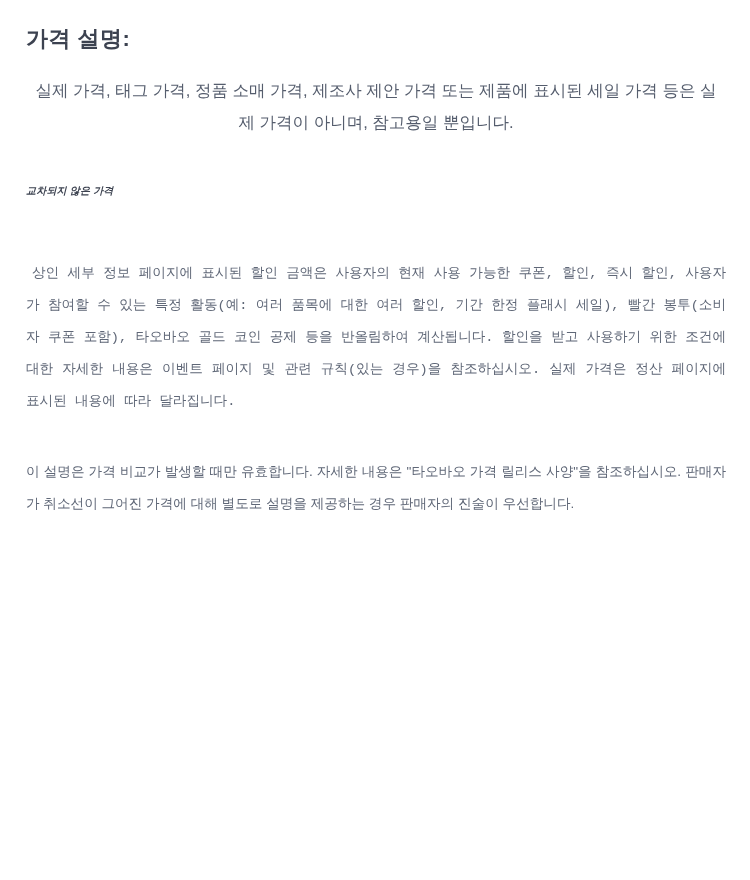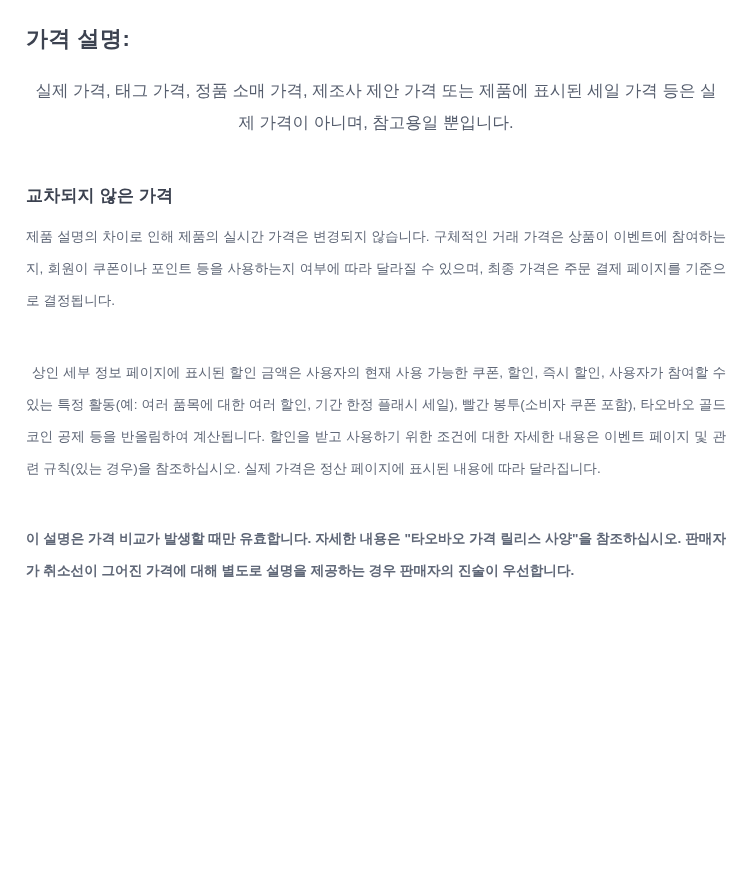--- a/index.html
+++ b/index.html
@@ -37,63 +37,61 @@
   }
   .lead-paragraph {
     font-size: 16.5px;
     line-height: 1.95;
     color: #555d6d;
     margin: 20px 4px 0 4px;
     font-weight: 500;
     text-align: center;
   }
   .sub-heading {
-    font-size: 17px;
+    font-size: 10px;
     font-weight: bold;
     color: #3c4250;
     margin: 46px 0 0 2px;
     letter-spacing: 0.2px;
+    font-style: italic;
   }
   .body-block {
     margin: 14px 2px 0 2px;
   }
   .body-block p {
     font-size: 13.6px;
     line-height: 2.35;
     color: #5f6777;
     margin: 0;
     text-align: justify;
     text-justify: inter-character;
   }
   .block-gap-lg {
-    margin-top: 40px;
+    margin-top: 60px;
+    font-family: Liberation Mono, monospace;
   }
   .block-gap-md {
     margin-top: 38px;
-    font-weight: bold;
   }
   .indent {
     text-indent: 6px;
   }
 </style>
 </head>
 <body>
 
 <div class="page">
 
   <h1 class="doc-title">가격 설명:</h1>
 
 
   <p class="lead-paragraph">실제 가격, 태그 가격, 정품 소매 가격, 제조사 제안 가격 또는 제품에 표시된 세일 가격 등은 실제 가격이 아니며, 참고용일 뿐입니다.</p>
 
   <h3 class="sub-heading">교차되지 않은 가격</h3>
 
-  <div class="body-block">
-    <p>제품 설명의 차이로 인해 제품의 실시간 가격은 변경되지 않습니다. 구체적인 거래 가격은 상품이 이벤트에 참여하는지, 회원이 쿠폰이나 포인트 등을 사용하는지 여부에 따라 달라질 수 있으며, 최종 가격은 주문 결제 페이지를 기준으로 결정됩니다.</p>
-  </div>
 
   <div class="body-block block-gap-lg">
     <p class="indent">상인 세부 정보 페이지에 표시된 할인 금액은 사용자의 현재 사용 가능한 쿠폰, 할인, 즉시 할인, 사용자가 참여할 수 있는 특정 활동(예: 여러 품목에 대한 여러 할인, 기간 한정 플래시 세일), 빨간 봉투(소비자 쿠폰 포함), 타오바오 골드 코인 공제 등을 반올림하여 계산됩니다. 할인을 받고 사용하기 위한 조건에 대한 자세한 내용은 이벤트 페이지 및 관련 규칙(있는 경우)을 참조하십시오. 실제 가격은 정산 페이지에 표시된 내용에 따라 달라집니다.</p>
   </div>
 
   <div class="body-block block-gap-md">
     <p>이 설명은 가격 비교가 발생할 때만 유효합니다. 자세한 내용은 "타오바오 가격 릴리스 사양"을 참조하십시오. 판매자가 취소선이 그어진 가격에 대해 별도로 설명을 제공하는 경우 판매자의 진술이 우선합니다.</p>
   </div>
 
 </div>

